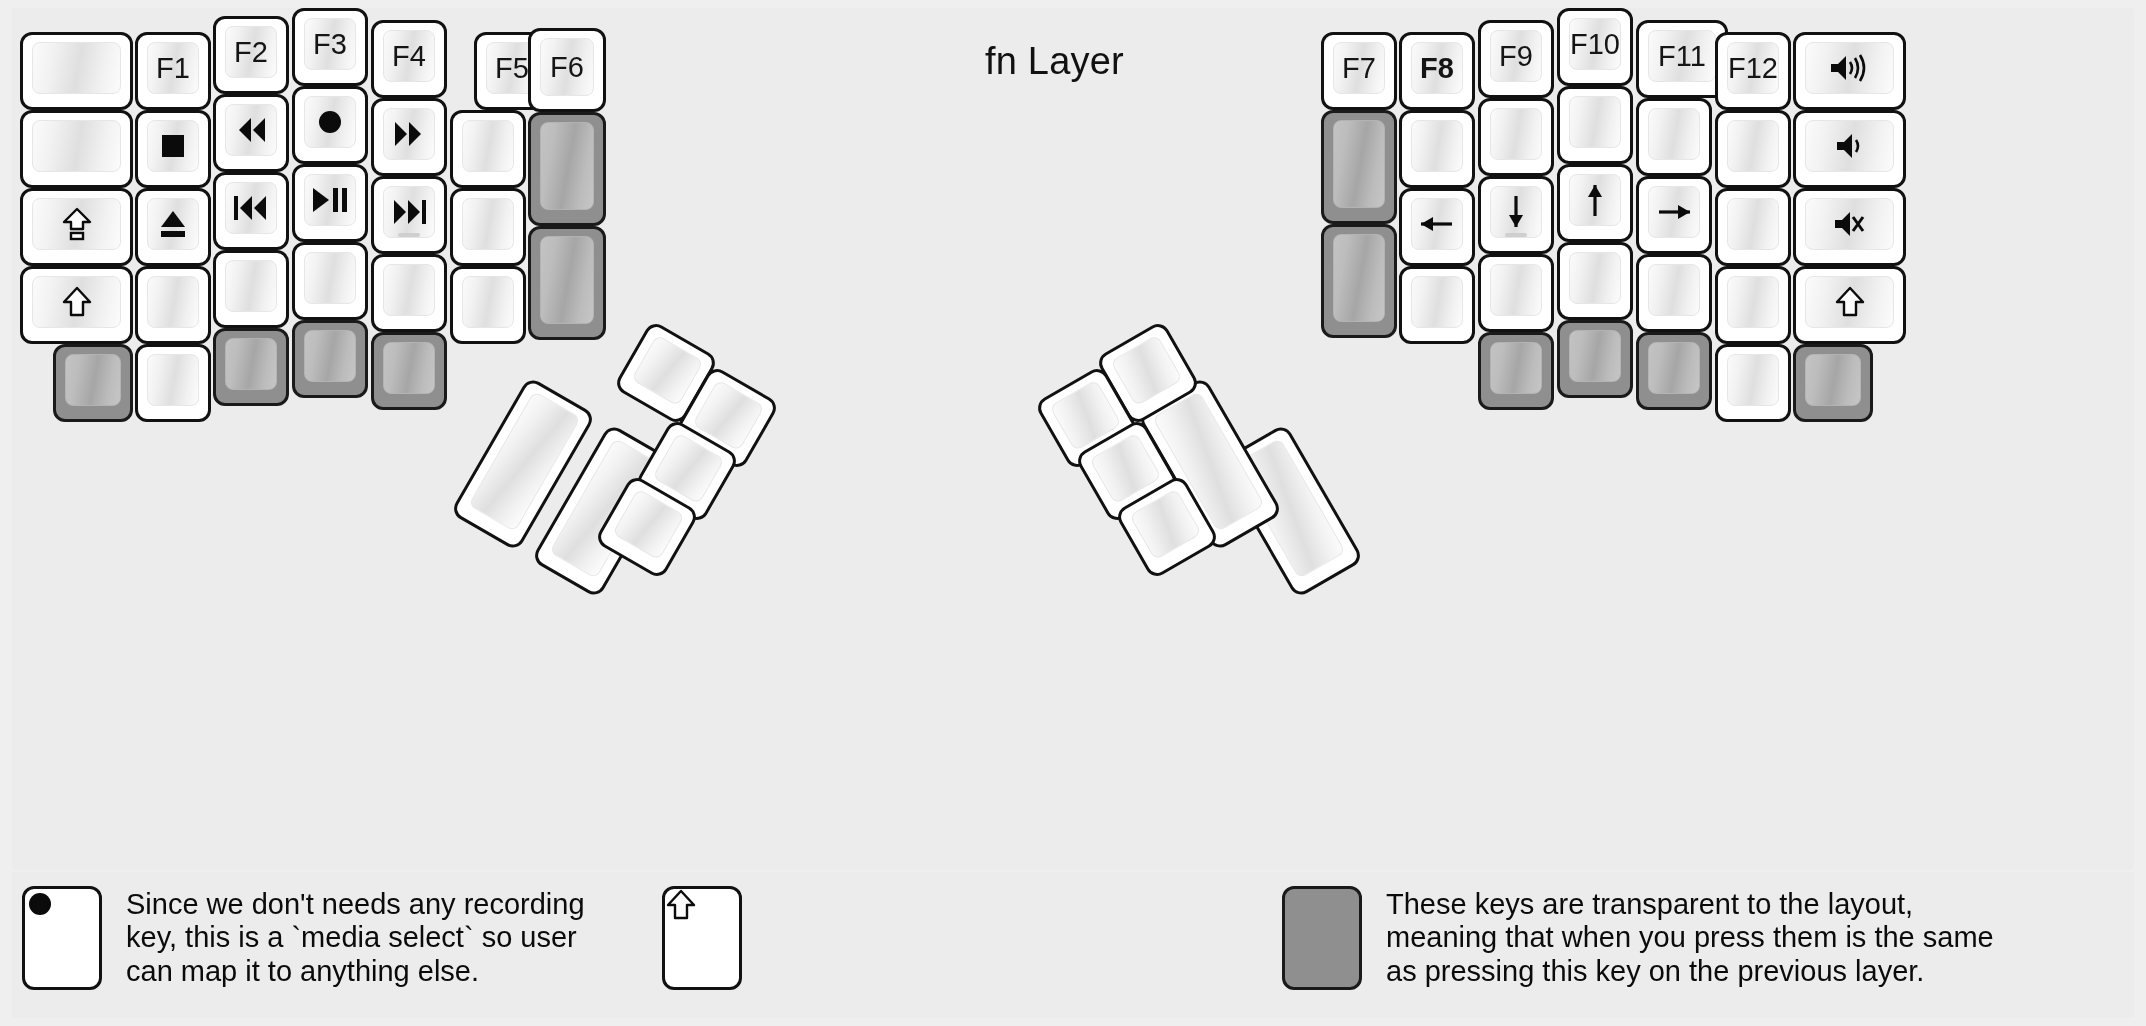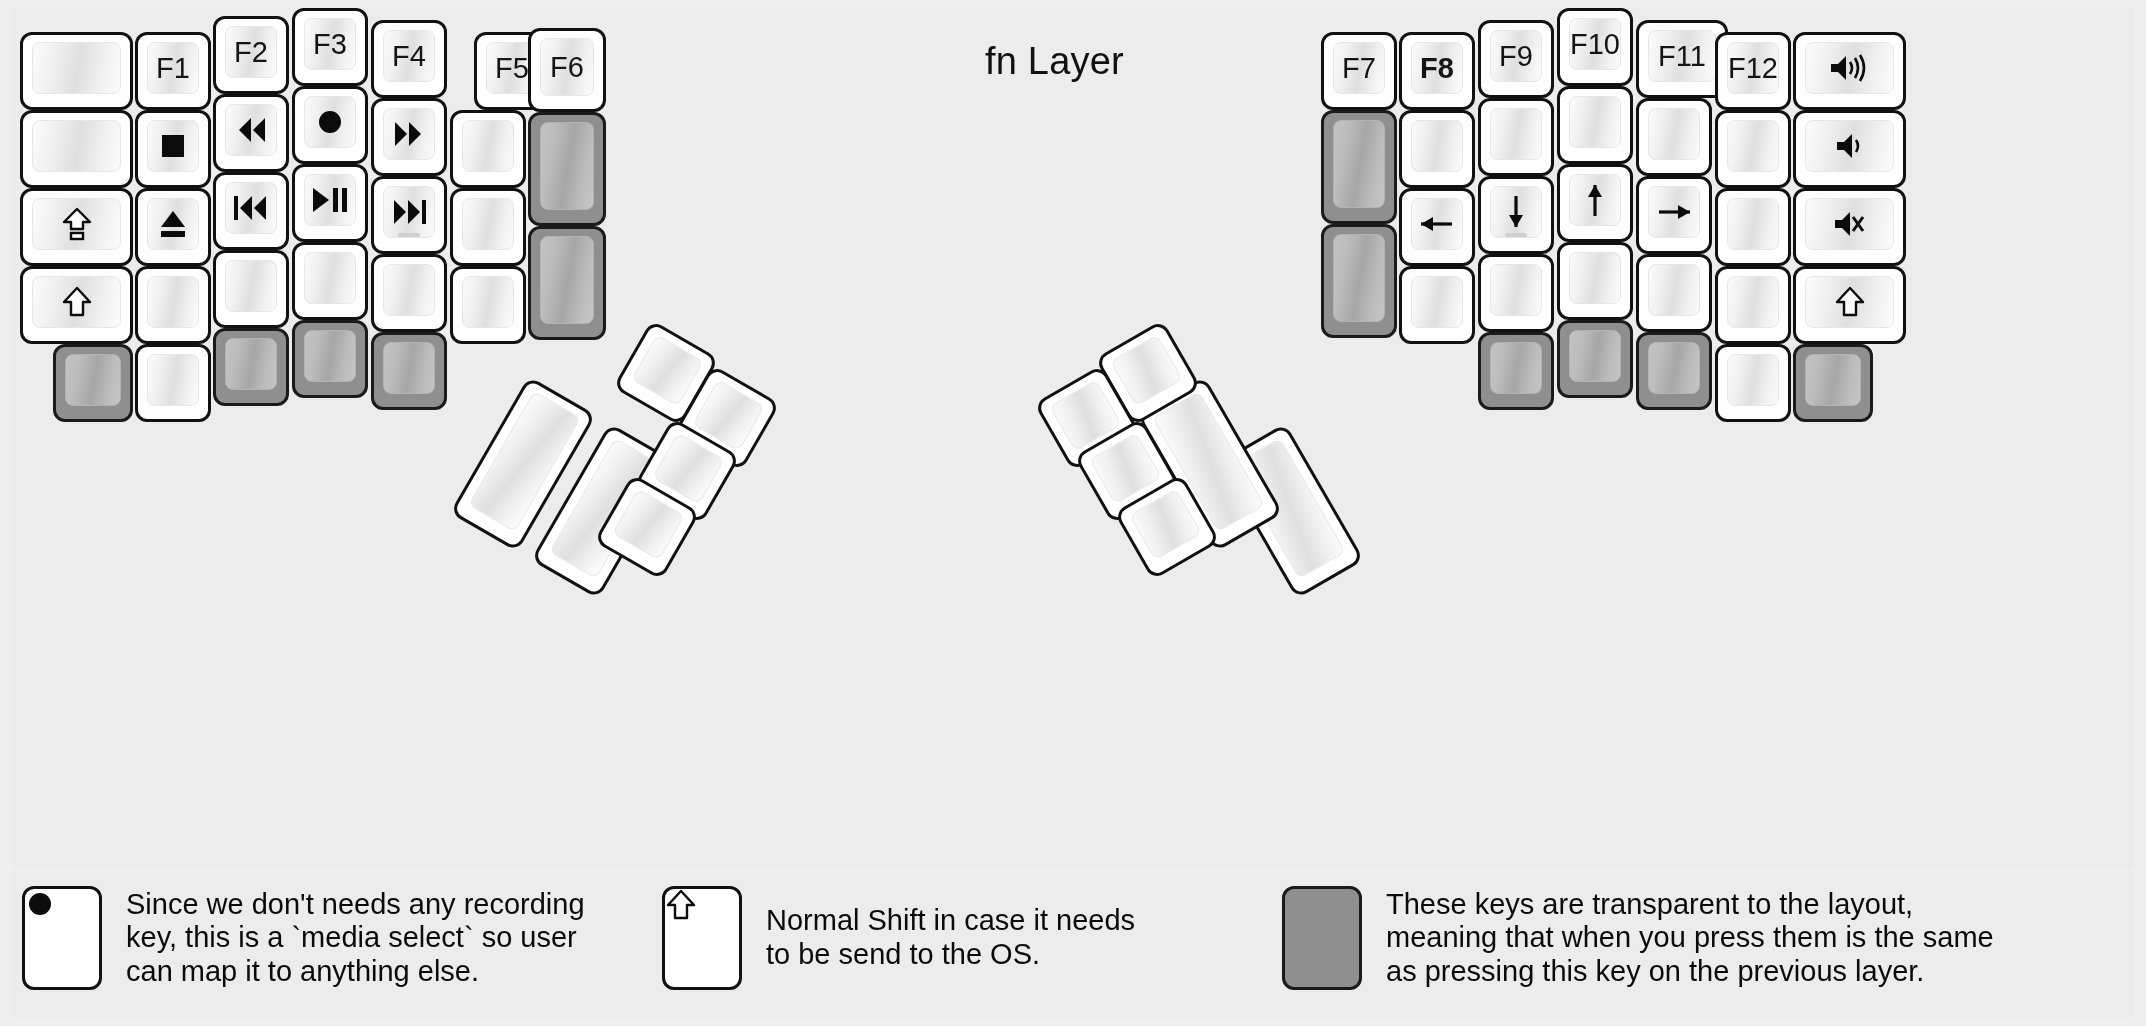--- a/index.html
+++ b/index.html
@@ -508,22 +508,20 @@
       <div class="leg" style="left: 650px;">
         <div class="legkey">
           <div class="top">
             <span class="glyph">
               <svg class="ic" width="32" height="32" viewBox="0 0 32 32">
                 <path d="M16 2 L29 16 L22 16 L22 29 L10 29 L10 16 L3 16 Z" fill="#fbfbfb" stroke="#0b0b0b" stroke-width="2.4" stroke-linejoin="round"></path>
               </svg>
             </span>
           </div>
         </div>
-        <div class="legtext">Normal Shift in case it needs
-to be send to the OS.</div>
       </div>
       <div class="leg" style="left: 1270px;">
         <div class="legkey trans">
           <div class="top"></div>
         </div>
         <div class="legtext">These keys are transparent to the layout,
 meaning that when you press them is the same
 as pressing this key on the previous layer.</div>
       </div>
     </div>

